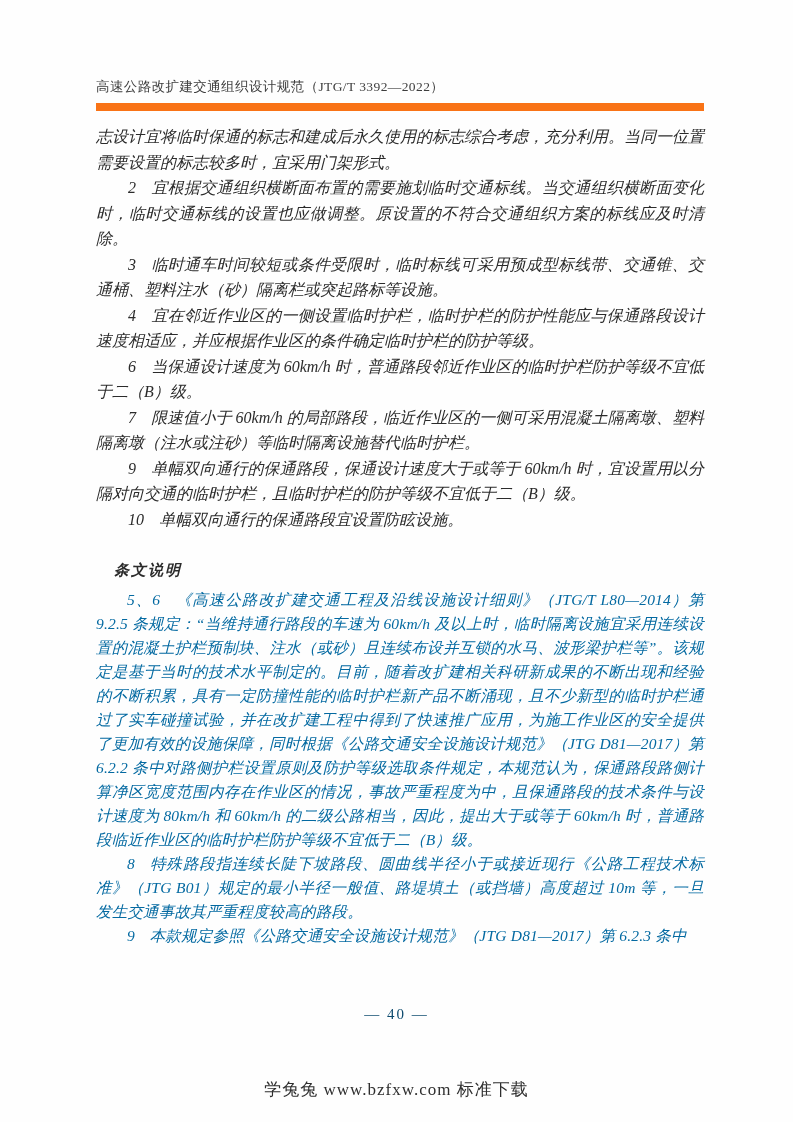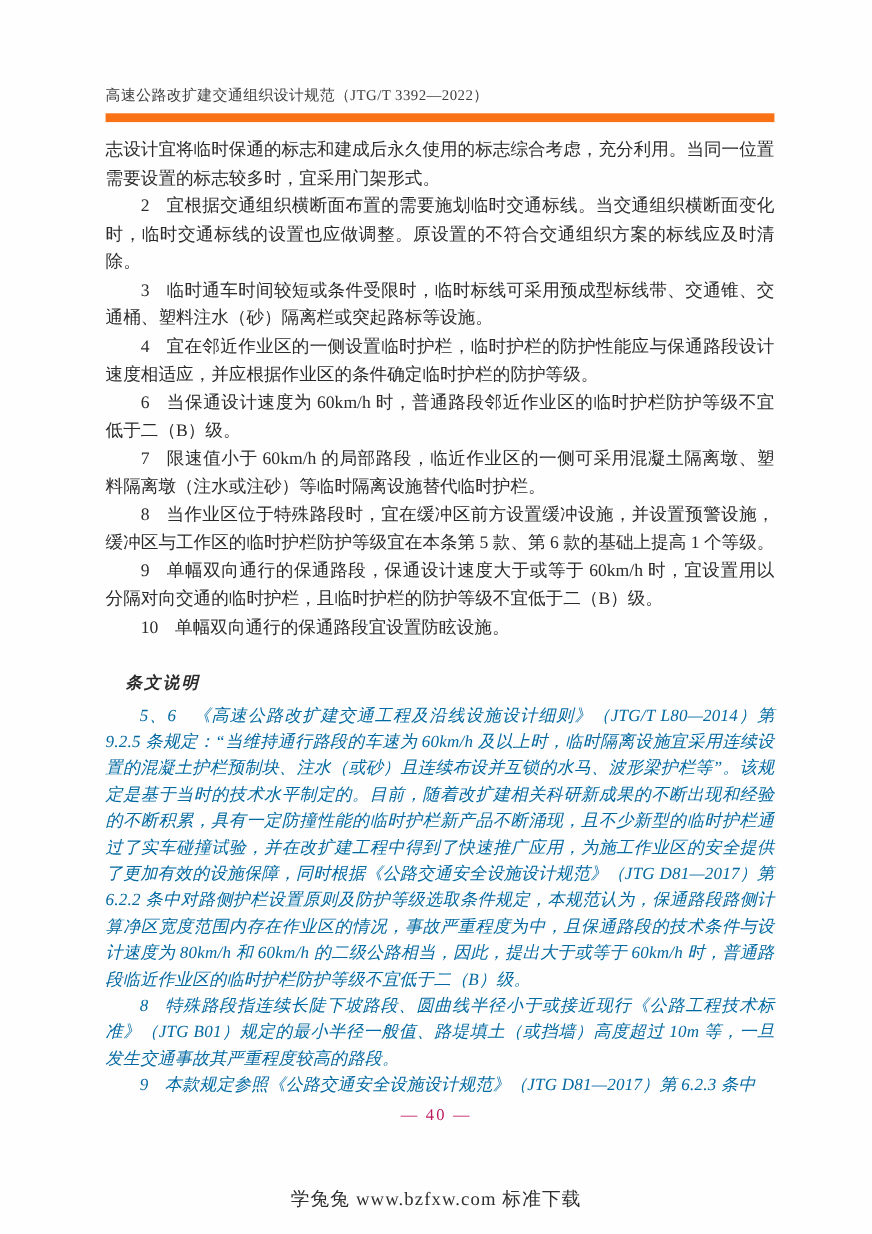--- a/index.html
+++ b/index.html
@@ -30,20 +30,21 @@
     border-bottom: 8px solid #f97316;
   }
   .body-text {
     margin-top: 13px;
     font-size: 16px;
     line-height: 25.5px;
     text-align: justify;
   }
   .body-text p {
     margin: 0;
+    font-style: italic;
   }
   p.clause {
     text-indent: 2em;
   }
   p.cont {
     text-indent: 0;
   }
   .num {
     margin-right: 0.95em;
   }
@@ -62,21 +63,21 @@
     letter-spacing: 0.2px;
     color: #0369a1;
   }
   .page-number {
     position: absolute;
     top: 1006px;
     left: 0;
     width: 100%;
     text-align: center;
     font-size: 15px;
-    color: #be185d;
+    color: #0c4a6e;
     letter-spacing: 2px;
   }
   .watermark {
     position: absolute;
     top: 1078px;
     left: 0;
     width: 100%;
     text-align: center;
     font-size: 17px;
     color: #2e2e2e;
@@ -92,21 +93,20 @@
 
     <div class="body-text">
       <p class="cont">志设计宜将临时保通的标志和建成后永久使用的标志综合考虑，充分利用。当同一位置需要设置的标志较多时，宜采用门架形式。</p>
 
       <div id="body-items">
           <p class="clause"><span class="num">2</span><span>宜根据交通组织横断面布置的需要施划临时交通标线。当交通组织横断面变化时，临时交通标线的设置也应做调整。原设置的不符合交通组织方案的标线应及时清除。</span></p>
           <p class="clause"><span class="num">3</span><span>临时通车时间较短或条件受限时，临时标线可采用预成型标线带、交通锥、交通桶、塑料注水（砂）隔离栏或突起路标等设施。</span></p>
           <p class="clause"><span class="num">4</span><span>宜在邻近作业区的一侧设置临时护栏，临时护栏的防护性能应与保通路段设计速度相适应，并应根据作业区的条件确定临时护栏的防护等级。</span></p>
           <p class="clause"><span class="num">6</span><span>当保通设计速度为 60km/h 时，普通路段邻近作业区的临时护栏防护等级不宜低于二（B）级。</span></p>
           <p class="clause"><span class="num">7</span><span>限速值小于 60km/h 的局部路段，临近作业区的一侧可采用混凝土隔离墩、塑料隔离墩（注水或注砂）等临时隔离设施替代临时护栏。</span></p>
-          <p class="clause"><span class="num">8</span><span>当作业区位于特殊路段时，宜在缓冲区前方设置缓冲设施，并设置预警设施，缓冲区与工作区的临时护栏防护等级宜在本条第 5 款、第 6 款的基础上提高 1 个等级。</span></p>
           <p class="clause"><span class="num">9</span><span>单幅双向通行的保通路段，保通设计速度大于或等于 60km/h 时，宜设置用以分隔对向交通的临时护栏，且临时护栏的防护等级不宜低于二（B）级。</span></p>
           <p class="clause"><span class="num">10</span><span>单幅双向通行的保通路段宜设置防眩设施。</span></p>
         </div>
 
       <h3 class="commentary-heading">条文说明</h3>
 
       <div id="commentary-items" class="commentary-block">
           <p class="clause"><span class="num">5、6</span><span>《高速公路改扩建交通工程及沿线设施设计细则》（JTG/T L80—2014）第 9.2.5 条规定：“当维持通行路段的车速为 60km/h 及以上时，临时隔离设施宜采用连续设置的混凝土护栏预制块、注水（或砂）且连续布设并互锁的水马、波形梁护栏等”。该规定是基于当时的技术水平制定的。目前，随着改扩建相关科研新成果的不断出现和经验的不断积累，具有一定防撞性能的临时护栏新产品不断涌现，且不少新型的临时护栏通过了实车碰撞试验，并在改扩建工程中得到了快速推广应用，为施工作业区的安全提供了更加有效的设施保障，同时根据《公路交通安全设施设计规范》（JTG D81—2017）第 6.2.2 条中对路侧护栏设置原则及防护等级选取条件规定，本规范认为，保通路段路侧计算净区宽度范围内存在作业区的情况，事故严重程度为中，且保通路段的技术条件与设计速度为 80km/h 和 60km/h 的二级公路相当，因此，提出大于或等于 60km/h 时，普通路段临近作业区的临时护栏防护等级不宜低于二（B）级。</span></p>
           <p class="clause"><span class="num">8</span><span>特殊路段指连续长陡下坡路段、圆曲线半径小于或接近现行《公路工程技术标准》（JTG B01）规定的最小半径一般值、路堤填土（或挡墙）高度超过 10m 等，一旦发生交通事故其严重程度较高的路段。</span></p>
           <p class="clause"><span class="num">9</span><span>本款规定参照《公路交通安全设施设计规范》（JTG D81—2017）第 6.2.3 条中</span></p>

